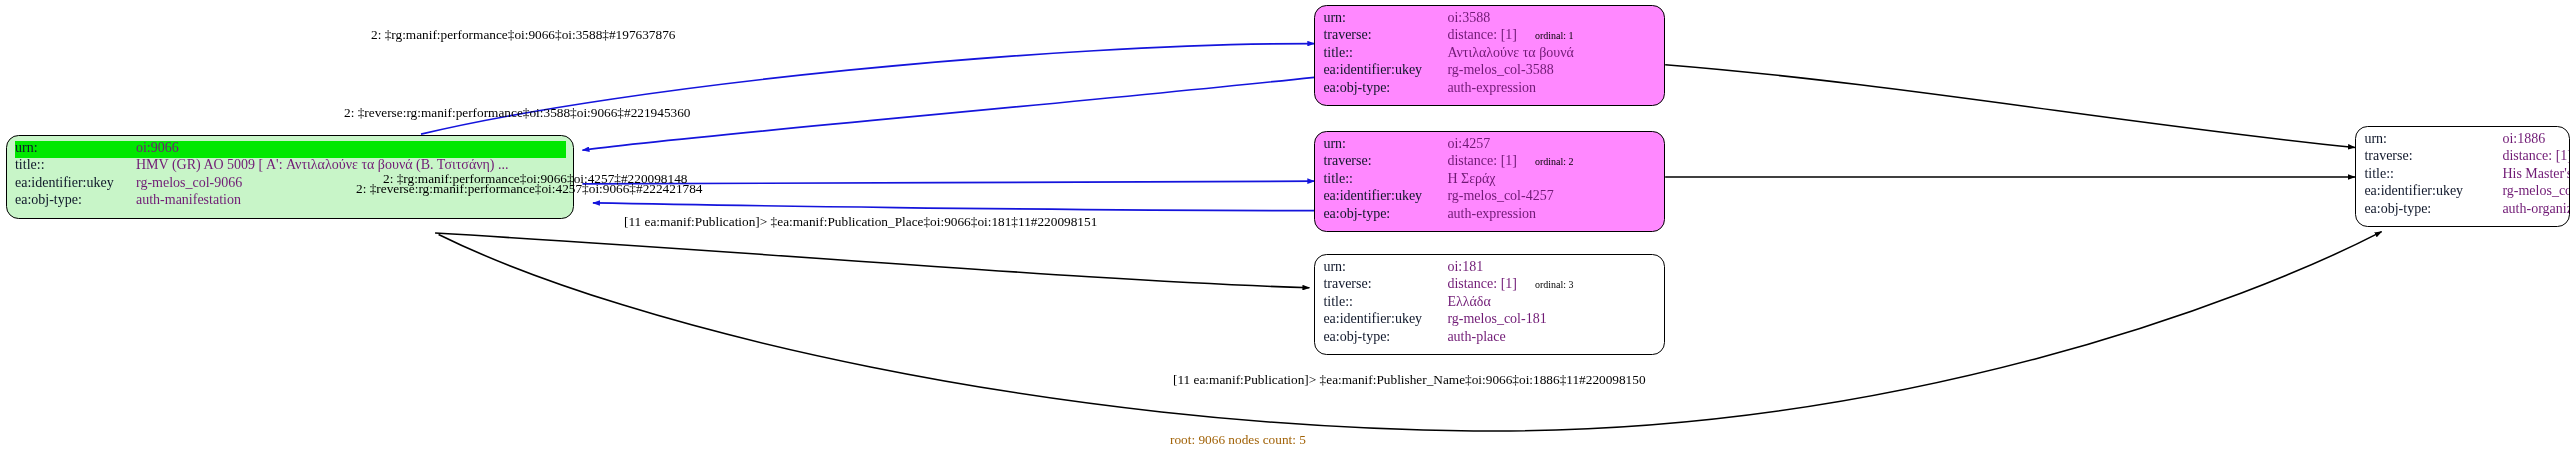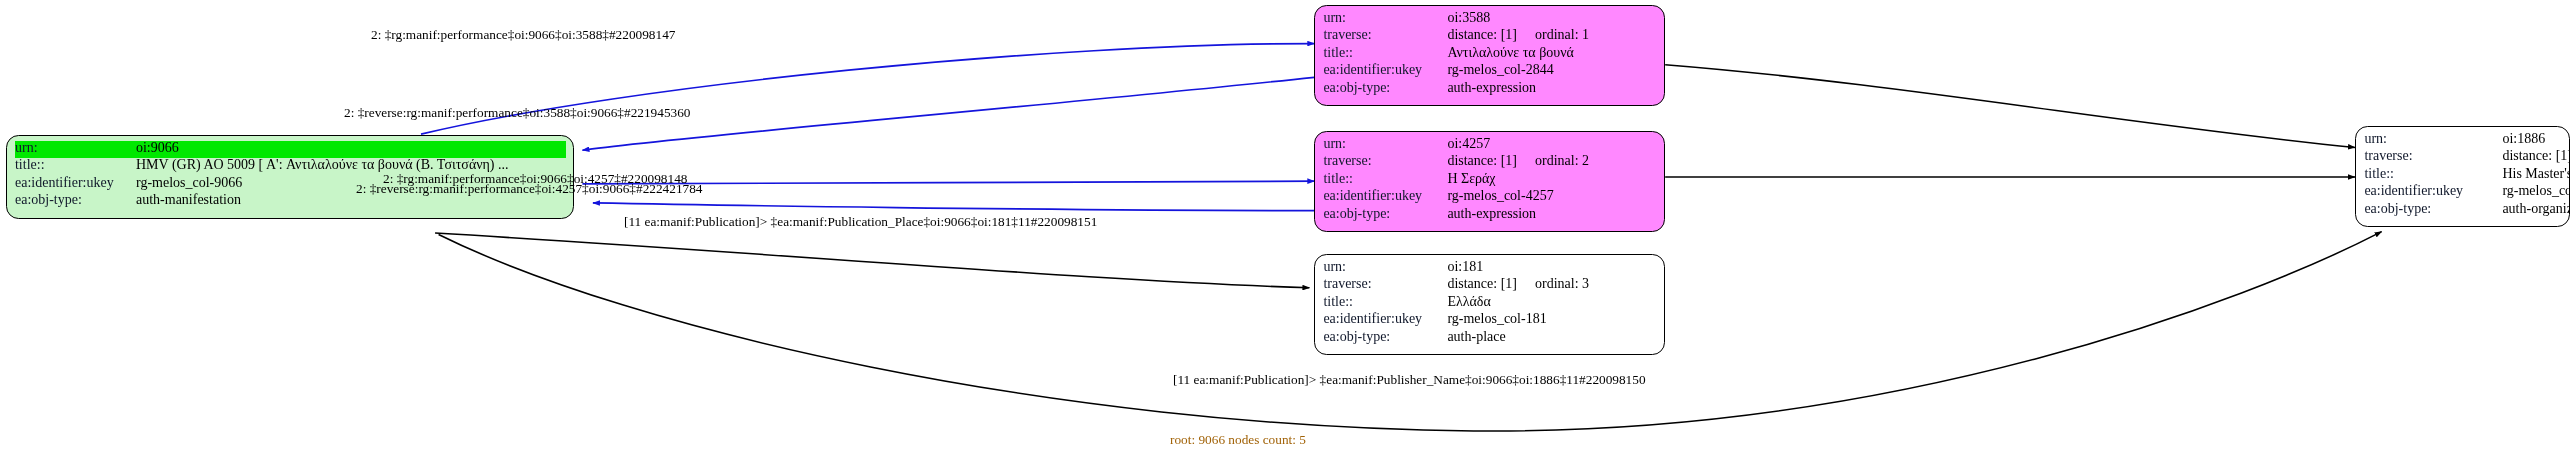--- a/index.html
+++ b/index.html
@@ -45,25 +45,25 @@
     white-space: nowrap;
   }
   .row .k {
     flex: 0 0 auto;
     font-size: 14px;
     color: #0f172a;
   }
   .row .v {
     flex: 0 0 auto;
     font-size: 14px;
-    color: #000000;
+    color: #701a75;
   }
   .row .v2 {
     flex: 0 0 auto;
-    font-size: 14px;
+    font-size: 10px;
     color: #000;
     padding-left: 18px;
   }
 
   
   .node.green .row.urn-row {
     background: #00e800;
   }
   .node.green .row.urn-row .k,
   .node.green .row.urn-row .v {
@@ -152,21 +152,21 @@
       <span class="k">traverse:</span>
       <span class="v">distance: [1]</span>
       <span class="v2">ordinal: 1</span>
     </div>
     <div class="row">
       <span class="k">title::</span>
       <span class="v">Αντιλαλούνε τα βουνά</span>
     </div>
     <div class="row">
       <span class="k">ea:identifier:ukey</span>
-      <span class="v">rg-melos_col-2844</span>
+      <span class="v">rg-melos_col-3588</span>
     </div>
     <div class="row">
       <span class="k">ea:obj-type:</span>
       <span class="v">auth-expression</span>
     </div>
   </div>
 
   <div class="node magenta nmag" style="left:1314px; top:131px; width:351px; height:101px;">
     <div class="row">
       <span class="k">urn:</span>
@@ -232,21 +232,21 @@
     <div class="row">
       <span class="k">ea:identifier:ukey</span>
       <span class="v">rg-melos_col-1886</span>
     </div>
     <div class="row">
       <span class="k">ea:obj-type:</span>
       <span class="v">auth-organization</span>
     </div>
   </div>
 
-  <div class="elabel" style="left:371px; top:28px;">2: ‡rg:manif:performance‡oi:9066‡oi:3588‡#220098147</div>
+  <div class="elabel" style="left:371px; top:28px;">2: ‡rg:manif:performance‡oi:9066‡oi:3588‡#197637876</div>
 
   <div class="elabel" style="left:344px; top:106px;">2: ‡reverse:rg:manif:performance‡oi:3588‡oi:9066‡#221945360</div>
 
   <div class="elabel" style="left:383px; top:172px;">2: ‡rg:manif:performance‡oi:9066‡oi:4257‡#220098148</div>
 
   <div class="elabel" style="left:356px; top:182px;">2: ‡reverse:rg:manif:performance‡oi:4257‡oi:9066‡#222421784</div>
 
   <div class="elabel" style="left:584px; top:215px;margin-left:40px;">[11 ea:manif:Publication]&gt; ‡ea:manif:Publication_Place‡oi:9066‡oi:181‡11#220098151</div>
 
 

